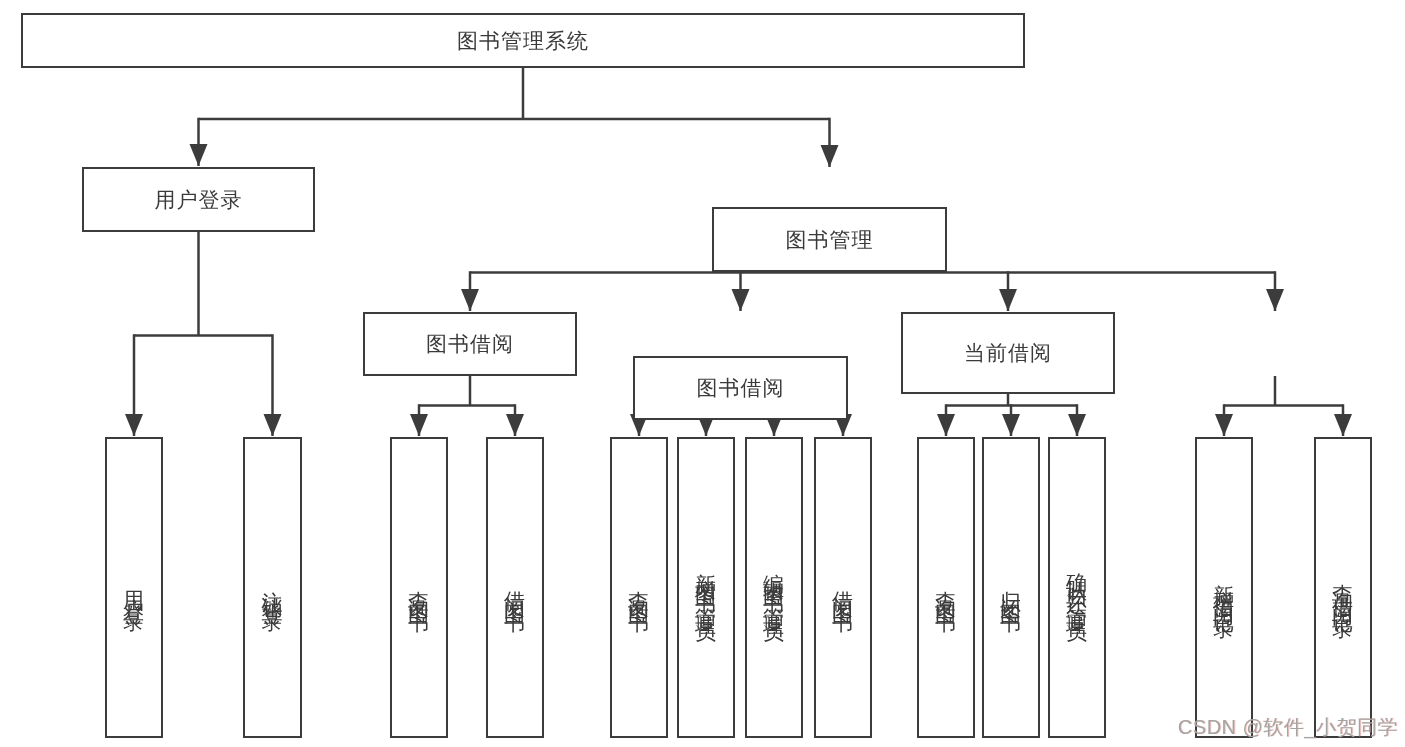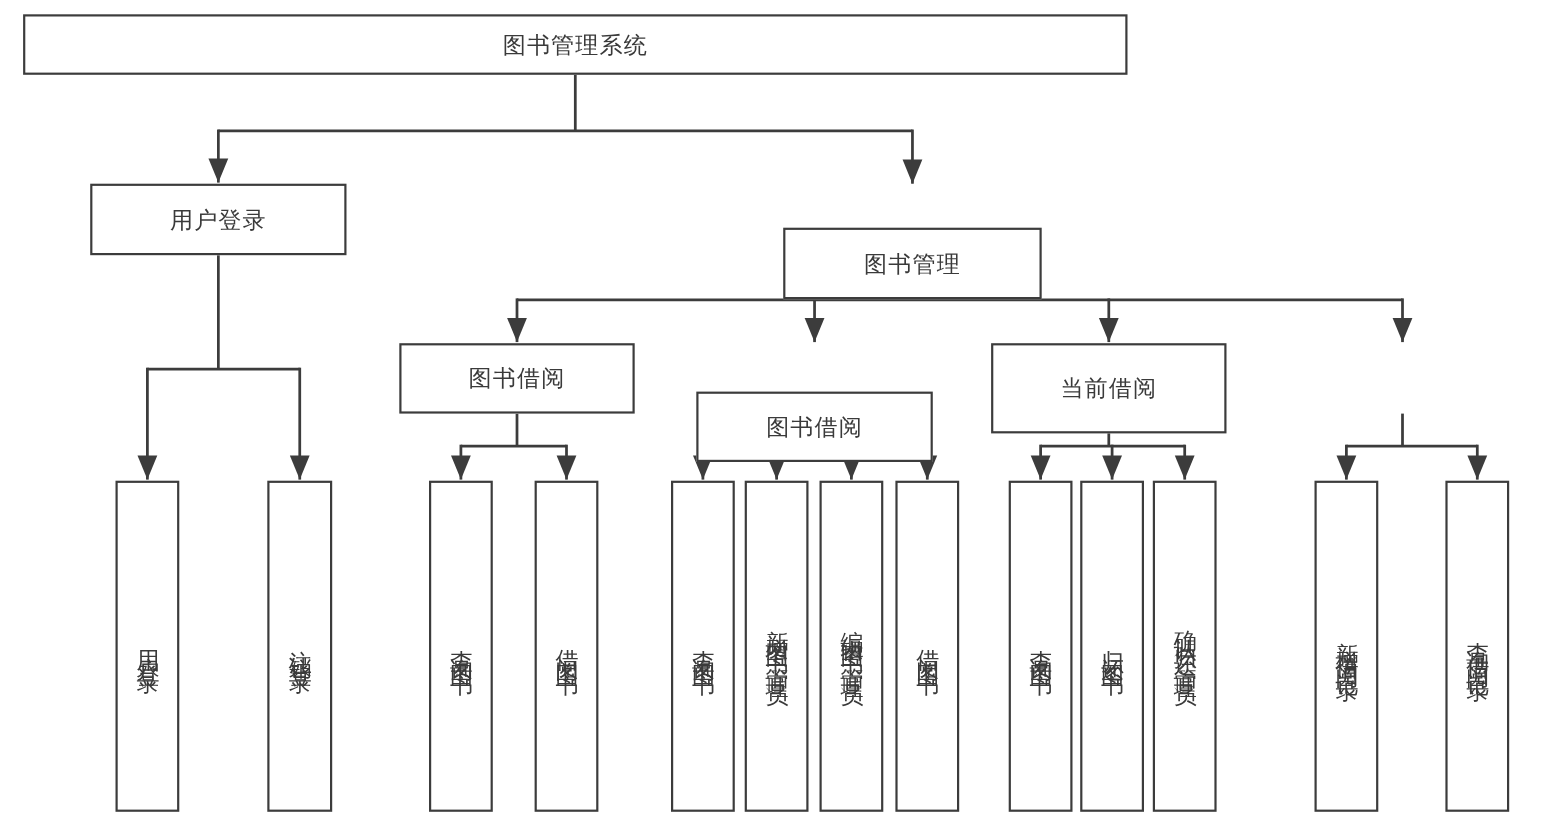--- a/index.html
+++ b/index.html
@@ -171,14 +171,15 @@
     <span class="vtext">确认归还（管理员）</span>
   </div>
 
   <div class="node vnode" style="left:1195px; top:437px; width:58px; height:301px;">
     <span class="vtext">新增借阅记录</span>
   </div>
   <div class="node vnode" style="left:1314px; top:437px; width:58px; height:301px;">
     <span class="vtext">查询借阅记录</span>
   </div>
 
+  <div class="watermark">CSDN @软件_小贺同学</div>
 
 </div>
 
 </body></html>

